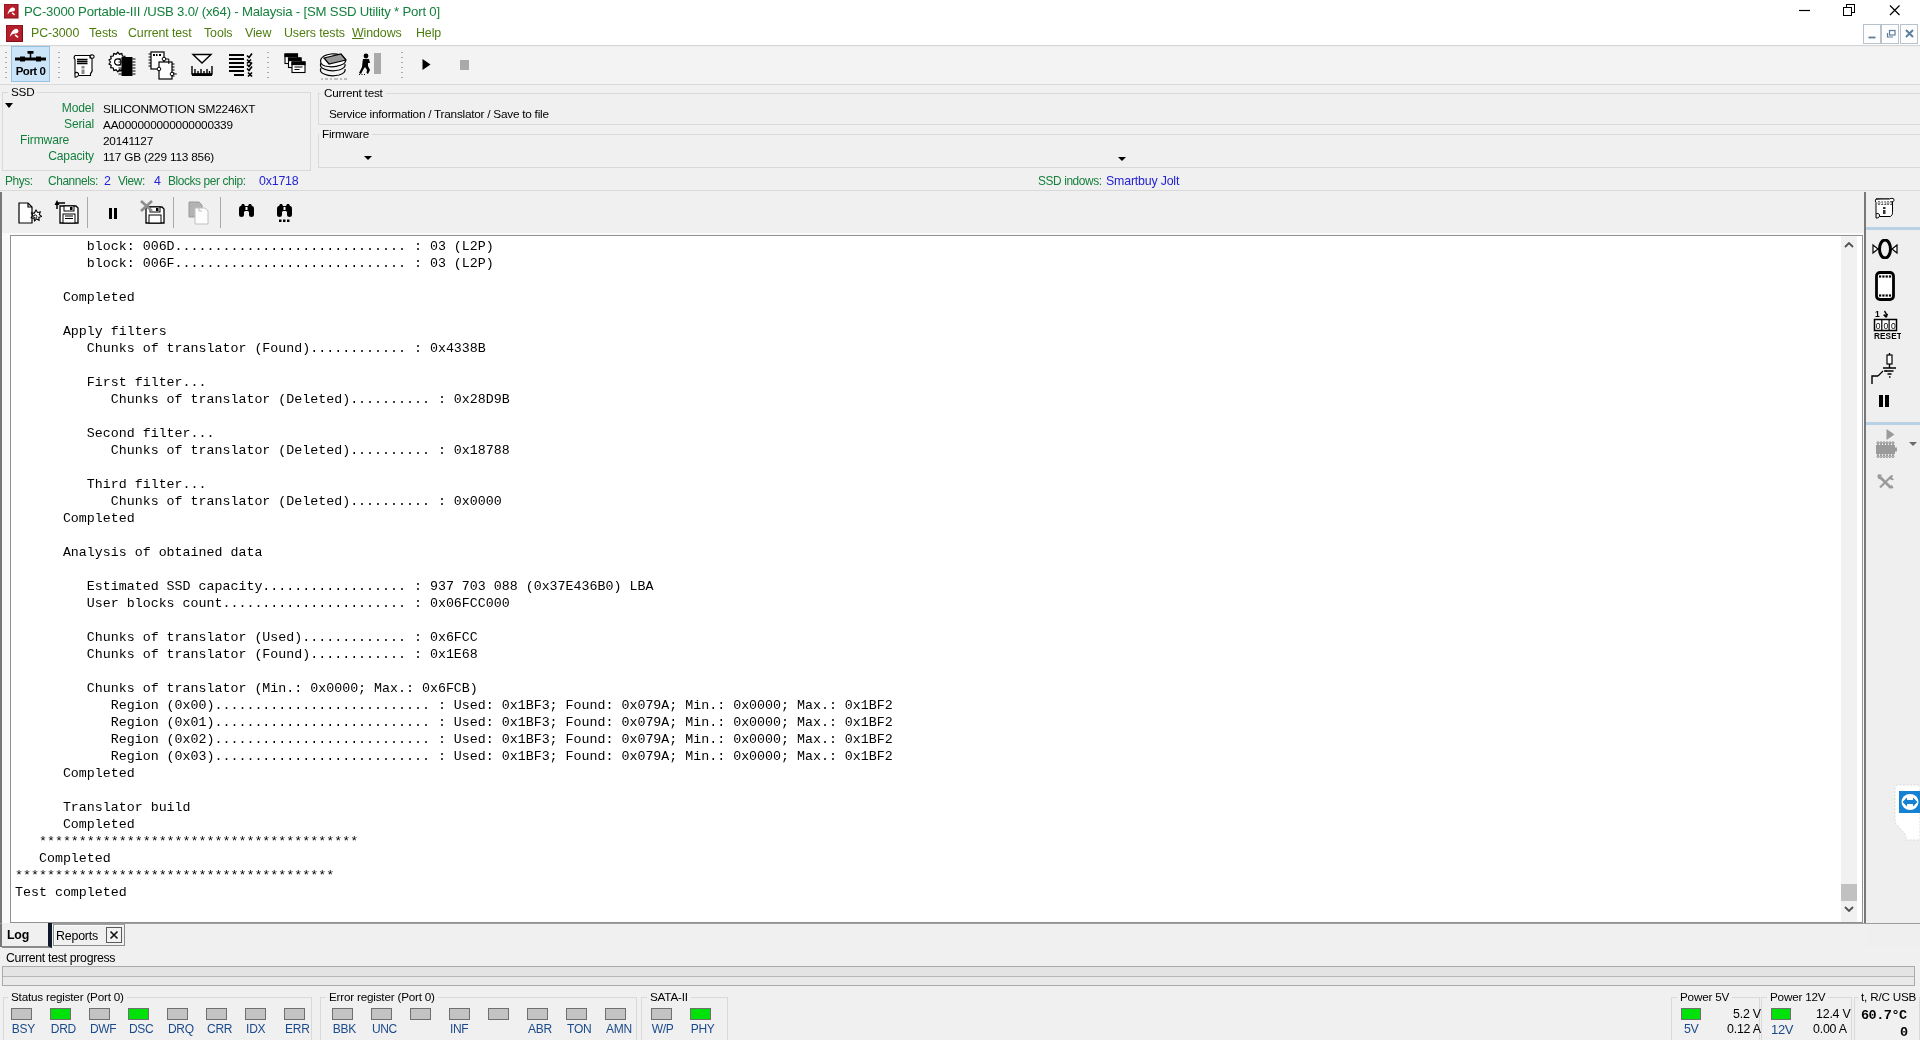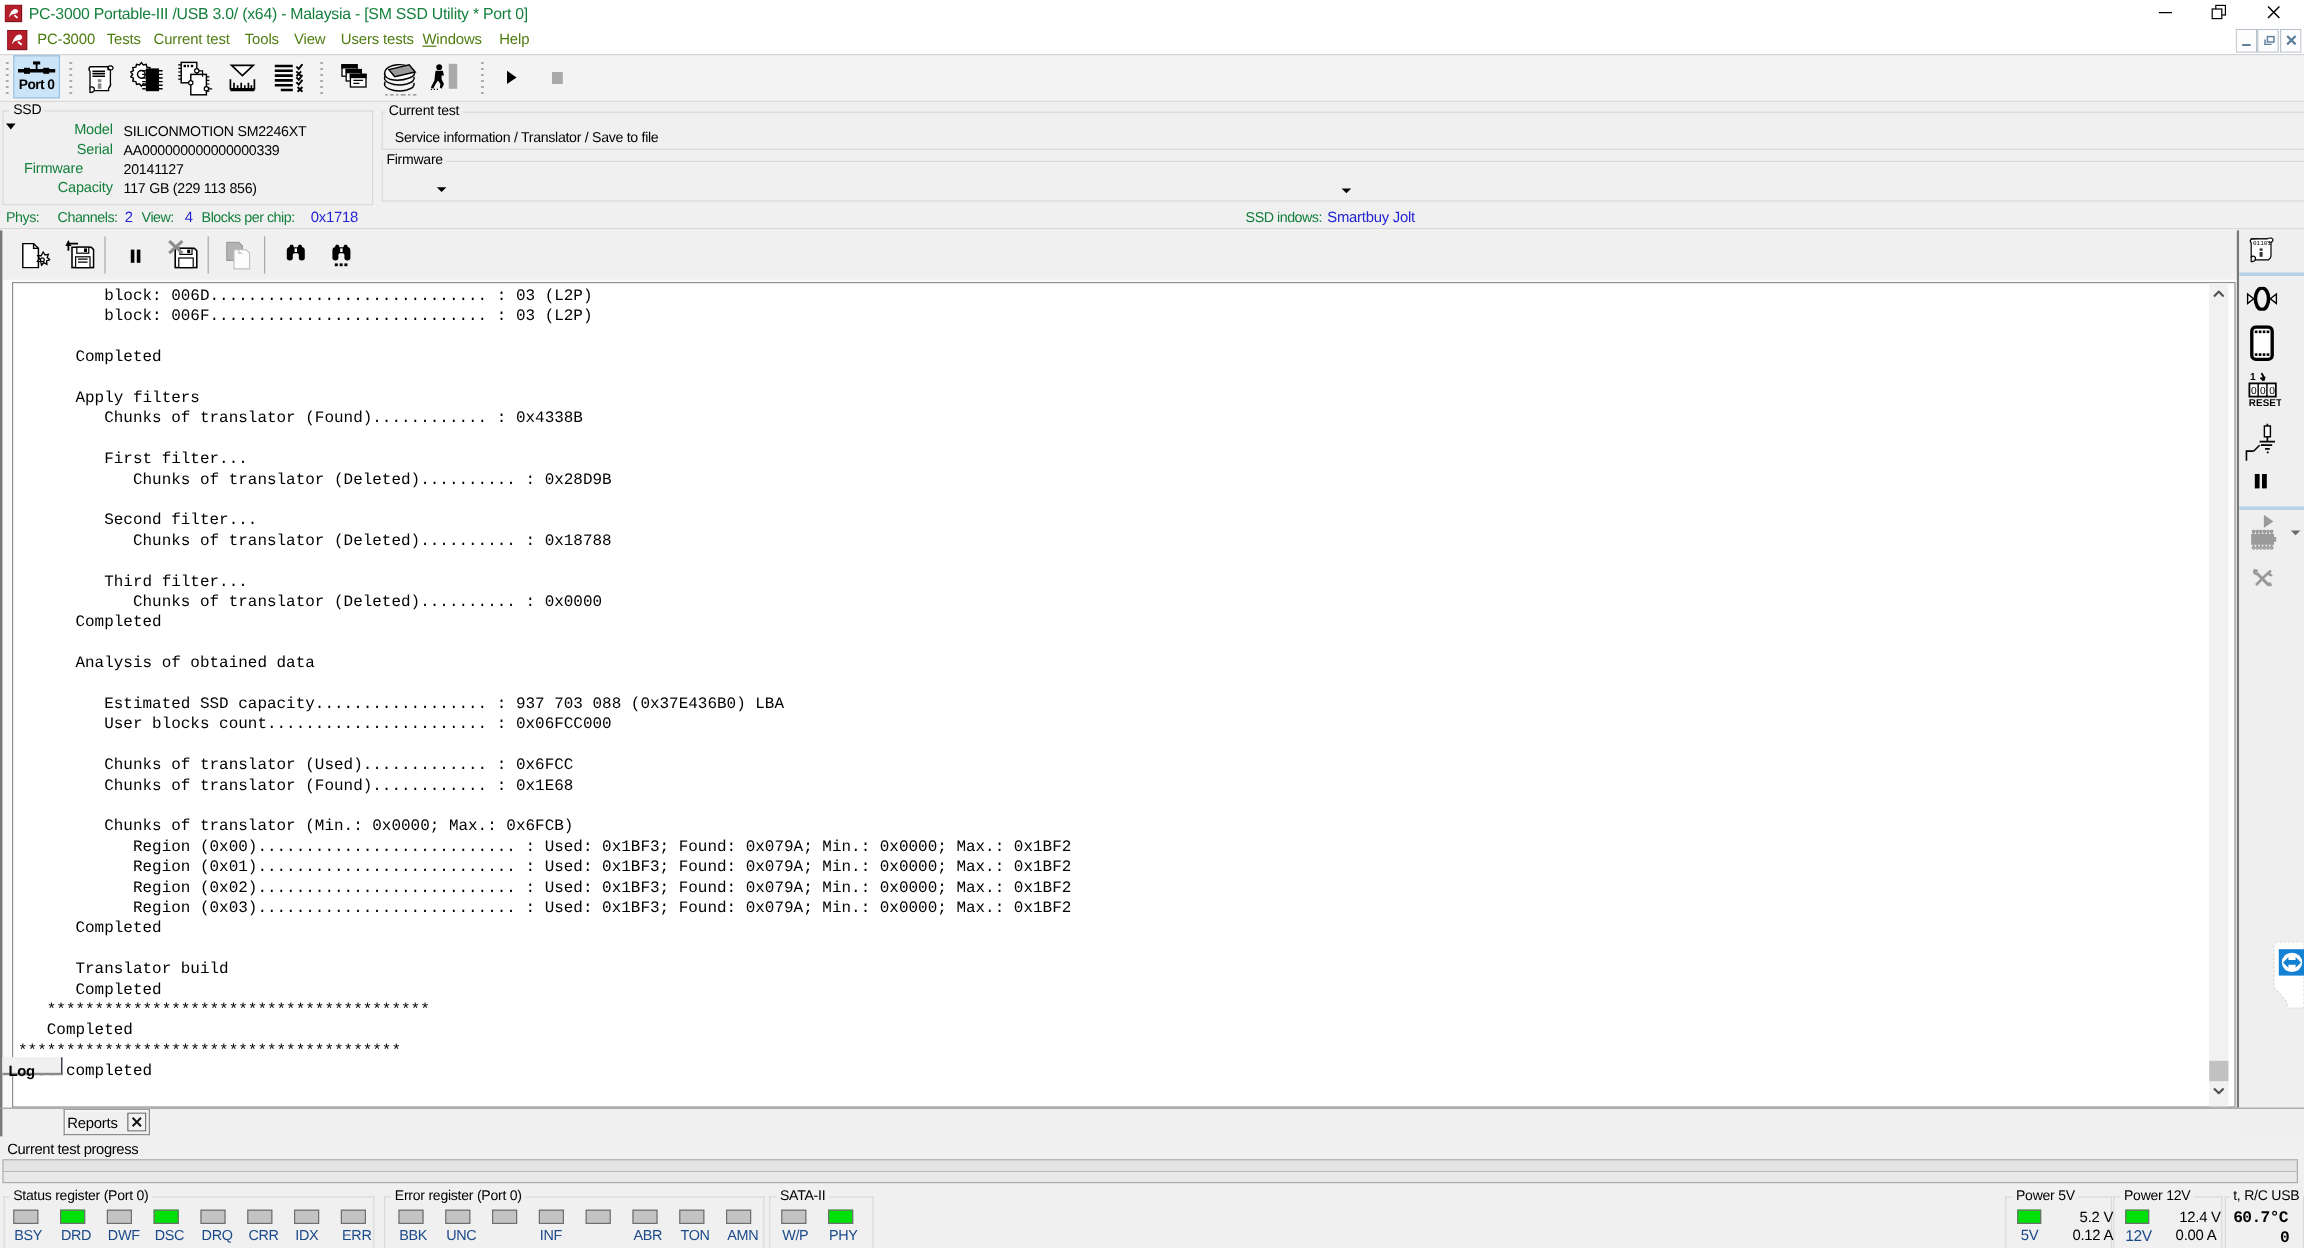--- a/index.html
+++ b/index.html
@@ -428,21 +428,21 @@
 </svg>
 
 <svg class="abs" style="left:1893px;top:783px" width="27" height="58" viewBox="0 0 27 58">
   <path d="M4 2 Q2 2 2 5 L2 38 Q2 40 4 42 L11 50 Q13 52 13 55 L13 57 L27 57 L27 2 Z" fill="#fff" stroke="#d9d9d9" stroke-dasharray="2 1.5"></path>
   <rect x="6" y="8" width="21" height="22" fill="#1481d3"></rect>
   <ellipse cx="17" cy="19" rx="8.5" ry="8" fill="#fff"></ellipse>
   <path d="M9.5 19 L14 14.5 L14 17 L20 17 L20 14.5 L24.5 19 L20 23.5 L20 21 L14 21 L14 23.5 Z" fill="#1481d3"></path>
 </svg>
 
 <div class="abs" style="left:0;top:923px;width:1920px;height:1px;background:#9d9d9d"></div>
-<div class="abs" style="left:2px;top:881px;width:50px;height:15px;background:#f0f0f0;border-bottom:2px solid #8a8a8a;border-right:1px solid #0f172a">
+<div class="abs" style="left:2px;top:923px;width:50px;height:25px;background:#f0f0f0;border-bottom:2px solid #8a8a8a;border-right:4px solid #0f172a">
   <span style="position:absolute;left:5px;top:5px;font-size:12.4px;font-weight:bold;letter-spacing:-0.2px">Log</span>
 </div>
 <div class="abs" style="left:53px;top:924px;width:72px;height:22px;background:#f0f0f0;border:1px solid #8c8c8c;border-top:1px solid #9d9d9d;box-shadow:inset 1px 1px 0 #fbfbfb">
   <span style="position:absolute;left:2px;top:4px;font-size:12.4px;letter-spacing:-0.2px">Reports</span>
   <svg style="position:absolute;left:52px;top:2px" width="16" height="16" viewBox="0 0 16 16">
     <rect x="0.5" y="0.5" width="15" height="15" fill="#f2f2f2" stroke="#5a5a5a"></rect>
     <path d="M4.5 4.5 l7 7 M11.5 4.5 l-7 7" stroke="#111" stroke-width="1.6"></path>
   </svg>
 </div>
 

